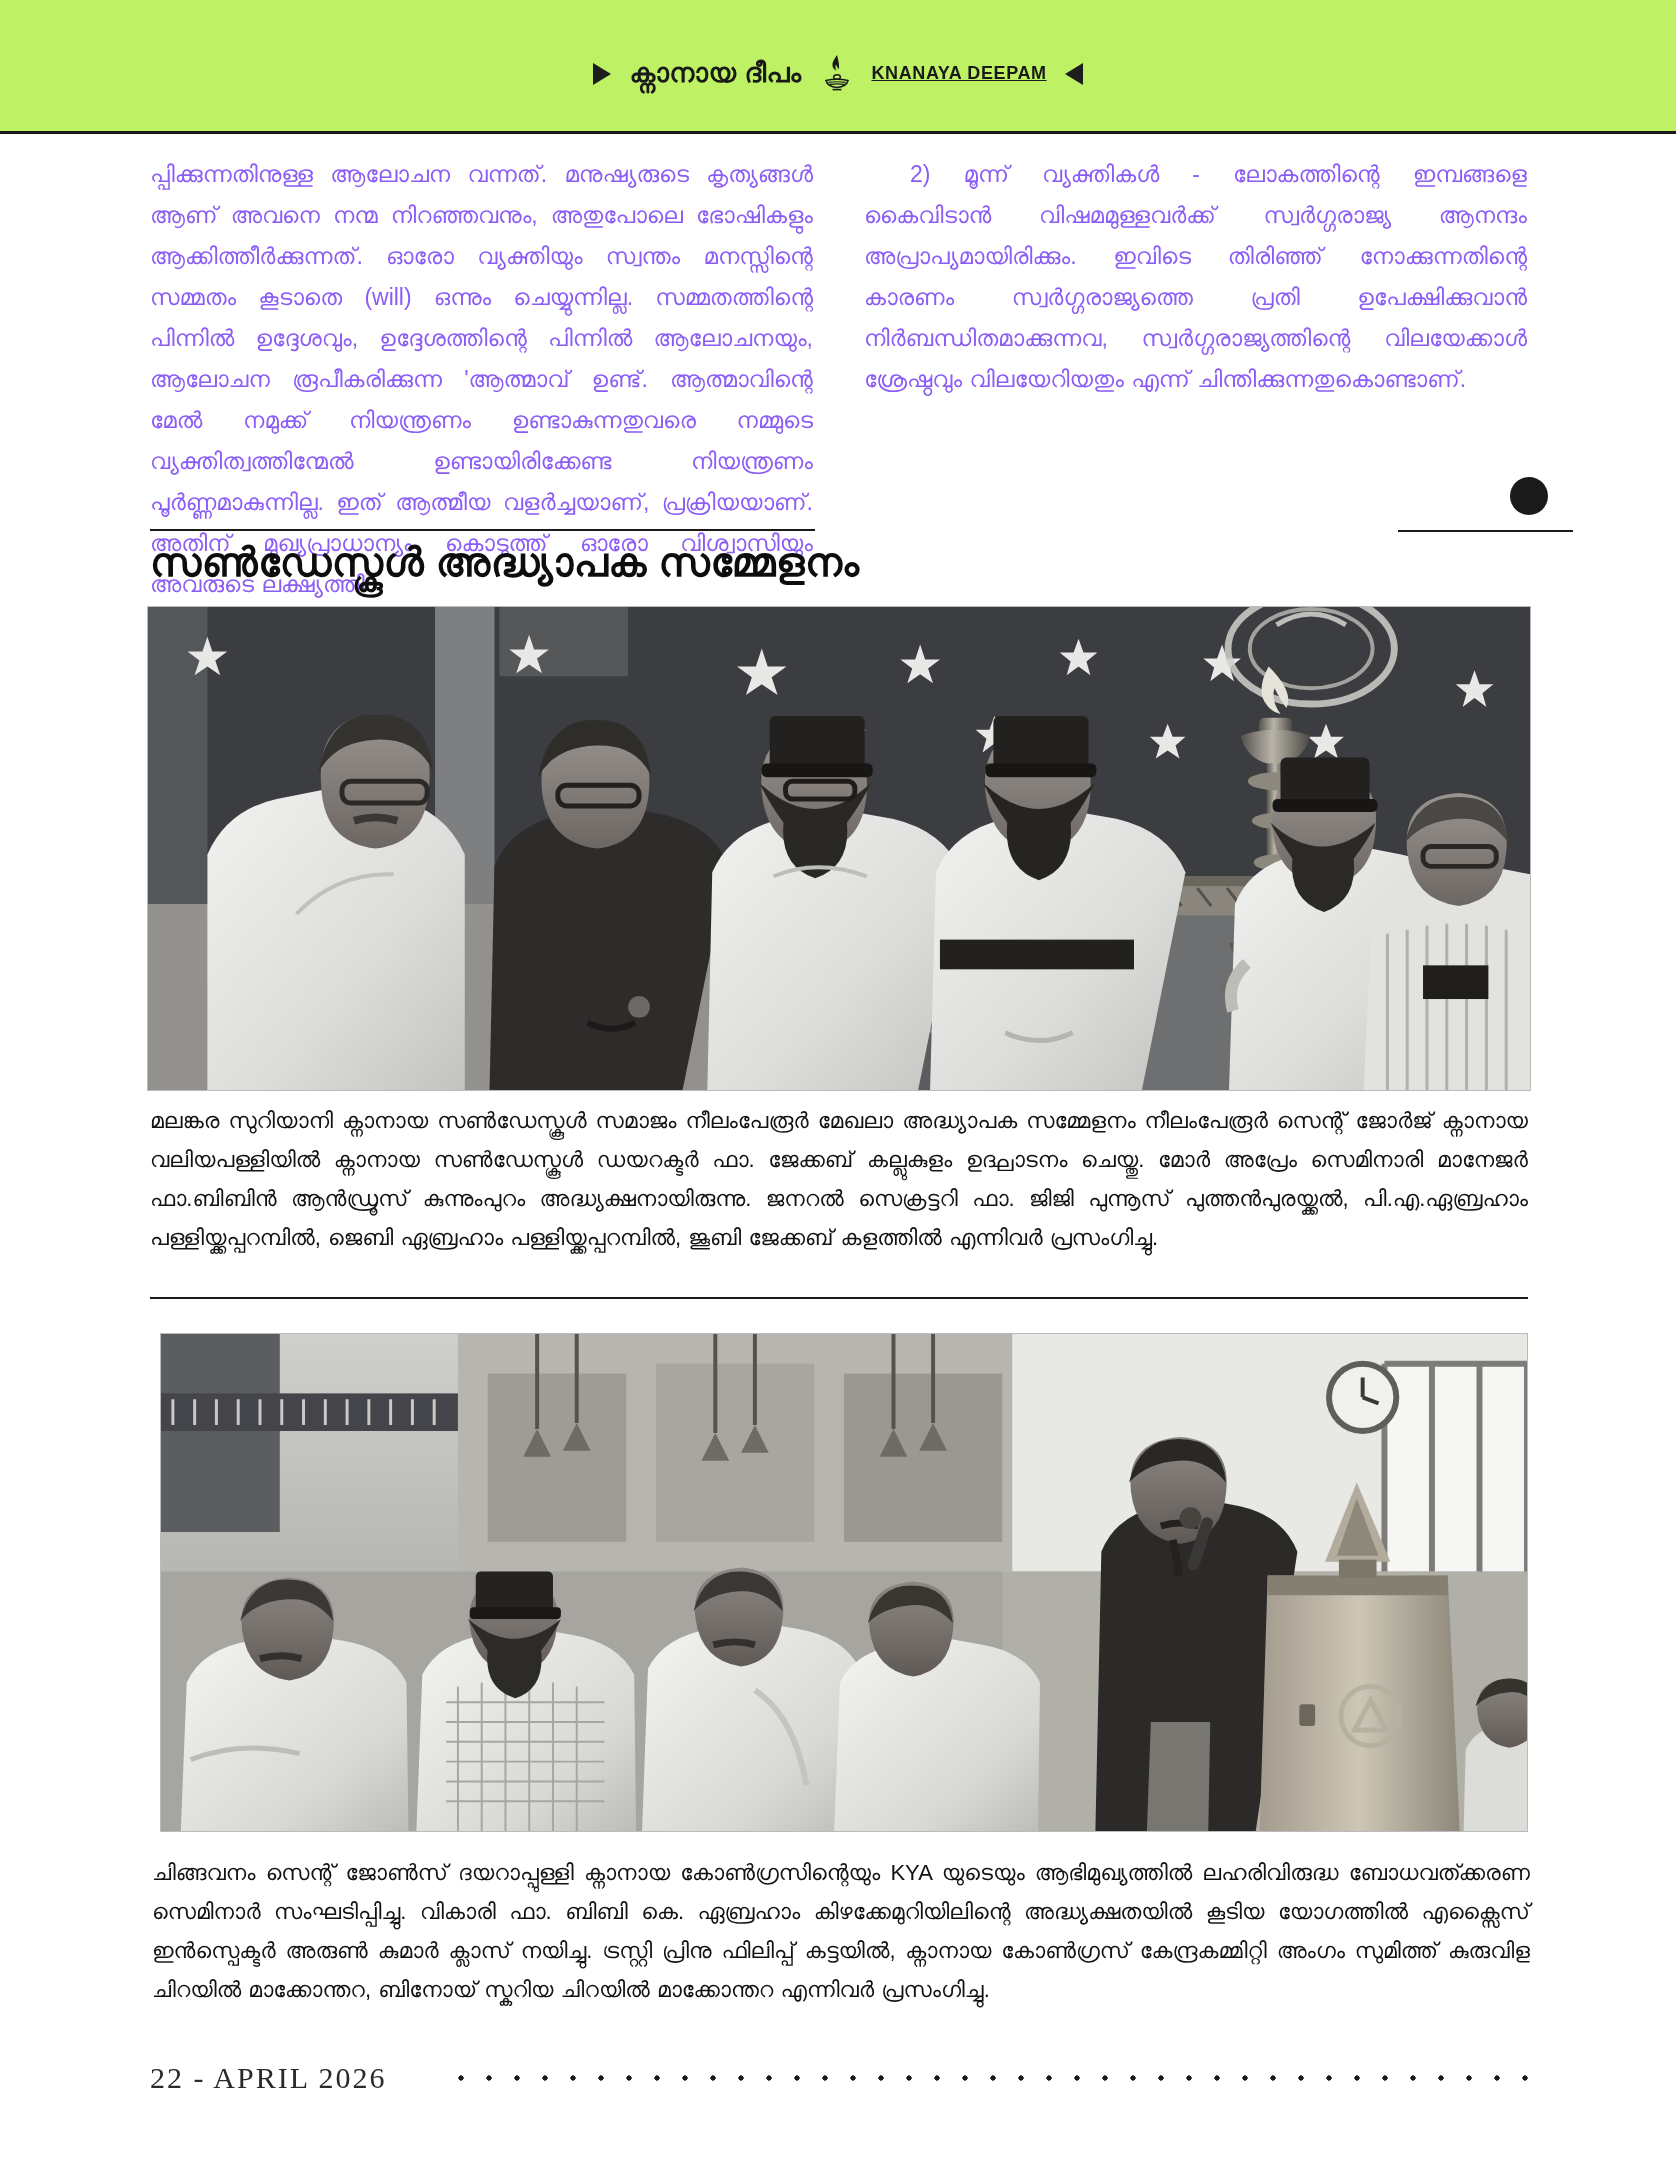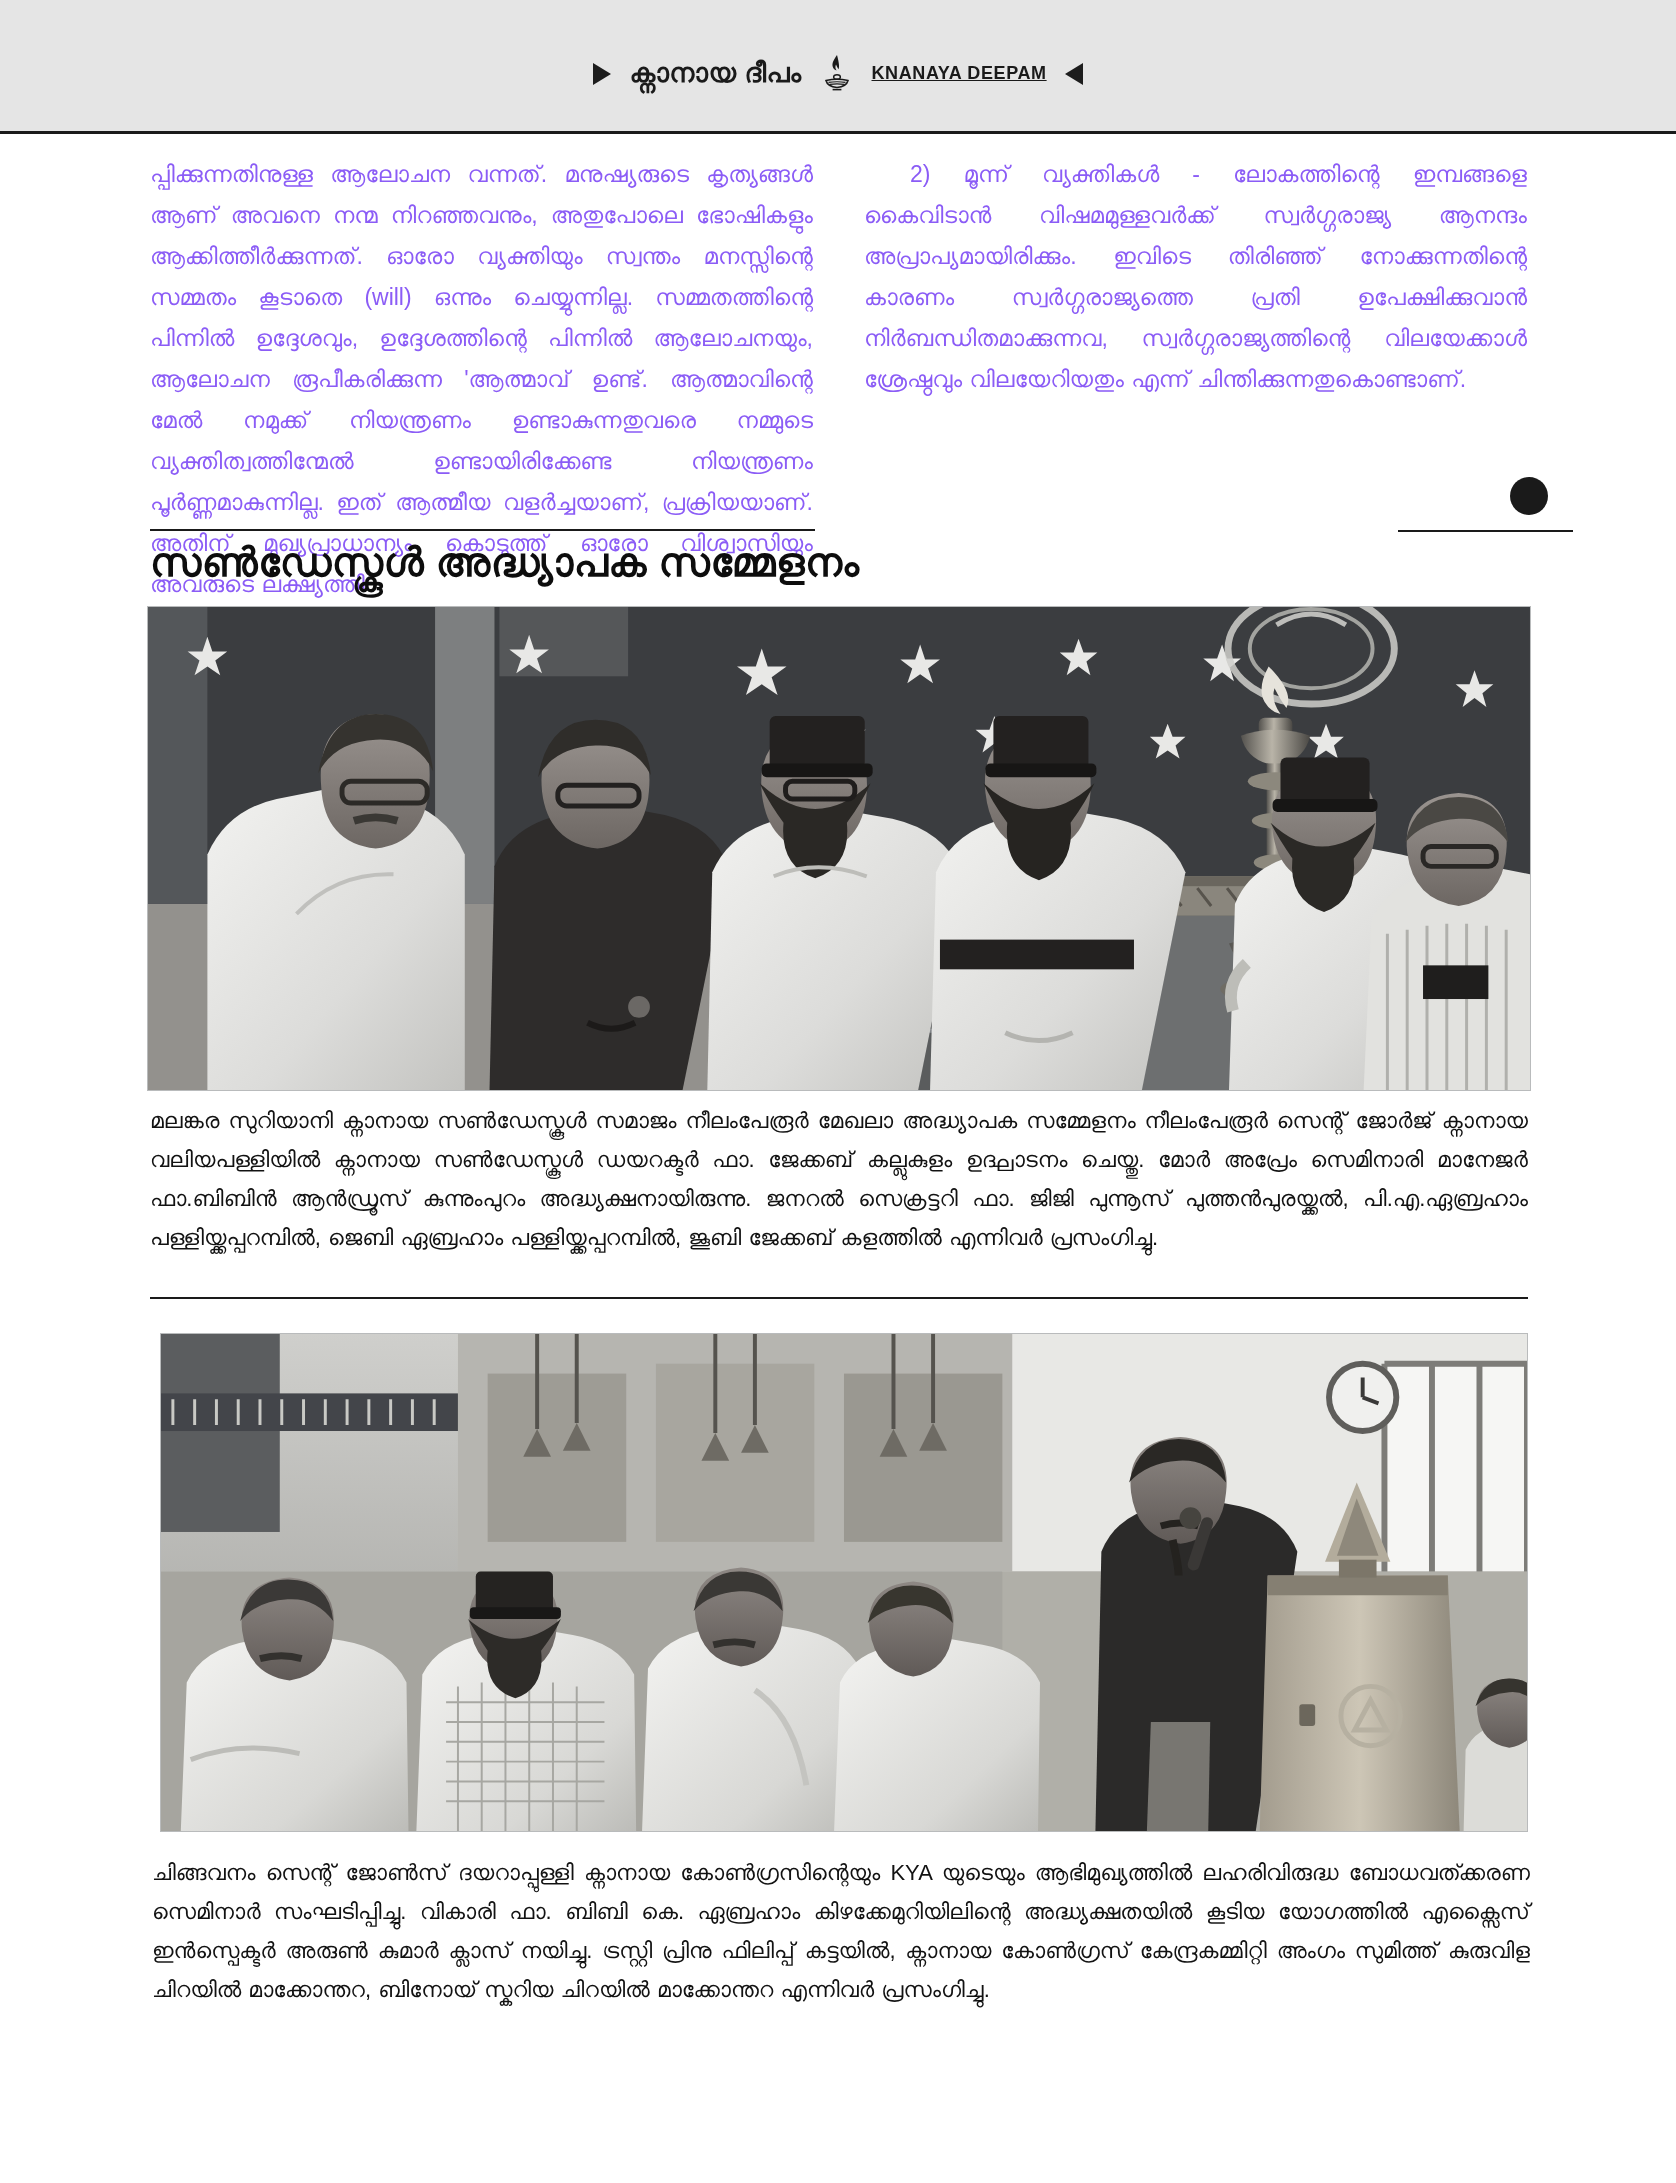--- a/index.html
+++ b/index.html
@@ -22,21 +22,21 @@
     background: #ffffff;
   }
 
   
   .masthead {
     position: absolute;
     top: 0;
     left: 0;
     width: 1676px;
     height: 131px;
-    background: #e5e5e5;
+    background: #bef264;
     border-bottom: 3px solid #1a1a1a;
     display: flex;
     align-items: center;
     justify-content: center;
   }
   .masthead-inner {
     display: flex;
     align-items: center;
     gap: 18px;
     transform: translateY(8px);
@@ -495,15 +495,19 @@
       <g>
         <path d="M1316 502 L1318 420 q10 -22 38 -26 l26 -4 L1380 502 Z" fill="#dcdcd8"></path>
         <path d="M1330 384 q-4 -34 32 -36 q34 2 30 36 q-3 30 -30 34 q-28 -4 -32 -34 Z" fill="url(#skin2)"></path>
         <path d="M1328 376 q8 -28 34 -28 q28 0 30 28 q-14 -16 -30 -14 q-22 2 -34 14 Z" fill="#36342f"></path>
       </g>
     </svg>
   </div>
 
   <div class="caption" id="caption-2">ചിങ്ങവനം സെന്റ് ജോൺസ് ദയറാപ്പുള്ളി ക്നാനായ കോൺഗ്രസിന്റെയും KYA യുടെയും ആഭിമുഖ്യത്തിൽ ലഹരിവിരുദ്ധ ബോധവത്ക്കരണ സെമിനാർ സംഘടിപ്പിച്ചു. വികാരി ഫാ. ബിബി കെ. ഏബ്രഹാം കിഴക്കേമുറിയിലിന്റെ അദ്ധ്യക്ഷതയിൽ കൂടിയ യോഗത്തിൽ എക്സൈസ് ഇൻസ്പെക്ടർ അരുൺ കുമാർ ക്ലാസ് നയിച്ചു. ട്രസ്റ്റി പ്രിനു ഫിലിപ്പ് കട്ടയിൽ, ക്നാനായ കോൺഗ്രസ് കേന്ദ്രകമ്മിറ്റി അംഗം സുമിത്ത് കുരുവിള ചിറയിൽ മാക്കോന്തറ, ബിനോയ് സ്കറിയ ചിറയിൽ മാക്കോന്തറ എന്നിവർ പ്രസംഗിച്ചു.</div>
 
+  <div class="footer">
+    <span class="folio">22 -  APRIL  2026</span>
+    <span class="dot-rule"></span>
+  </div>
 
 </div>
 
 
 </body></html>

